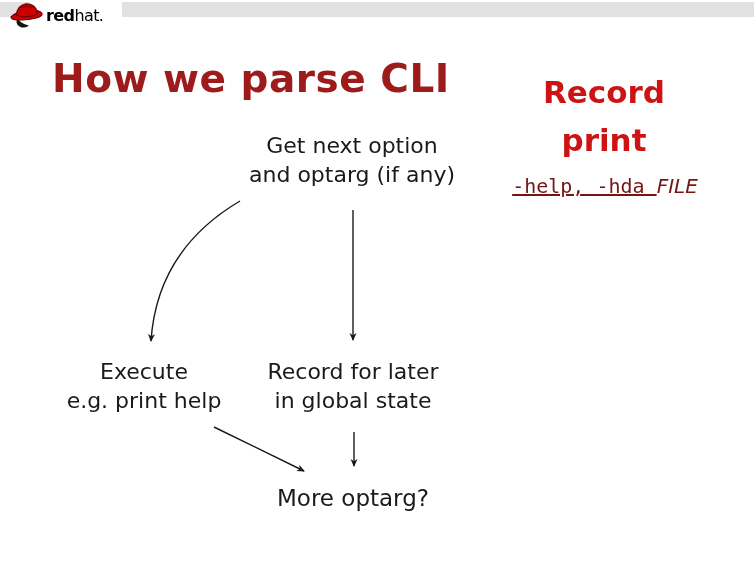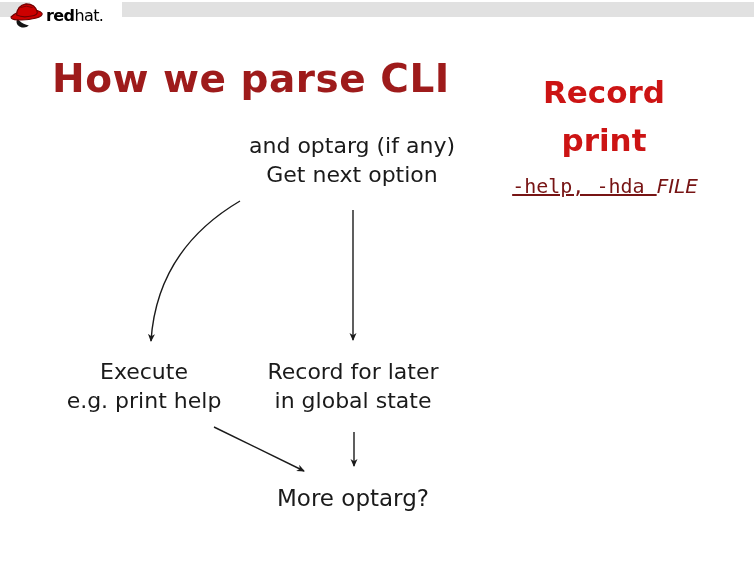--- a/index.html
+++ b/index.html
@@ -86,22 +86,22 @@
 
   <div class="optarg-heading">
     <span>Record</span><br>
     <span>print</span>
   </div>
   <div class="optarg-example">
     <span class="code">-help, -hda </span><span class="arg">FILE</span>
   </div>
 
   <div class="flow-node node-get">
+    <span>Get next option</span>
     <span>and optarg (if any)</span>
-    <span>Get next option</span>
   </div>
   <div class="flow-node node-record">
     <span>Record for later</span>
     <span>in global state</span>
   </div>
   <div class="flow-node node-execute">
     <span>Execute</span>
     <span>e.g. print help</span>
   </div>
   <div class="flow-node node-more">

